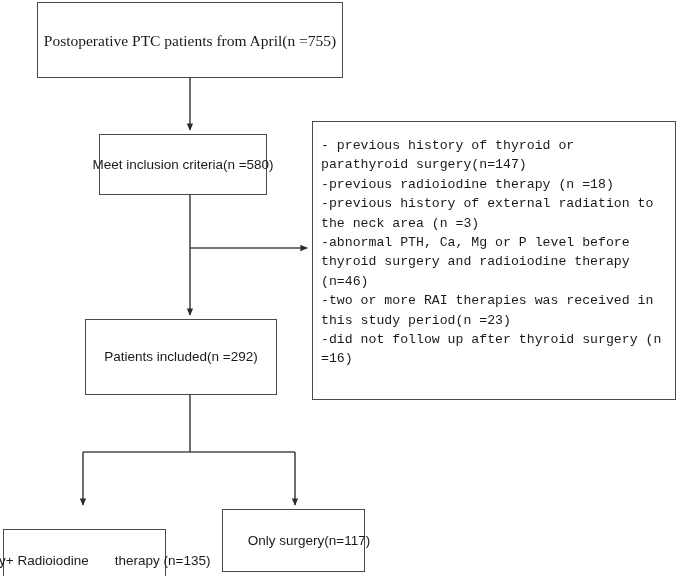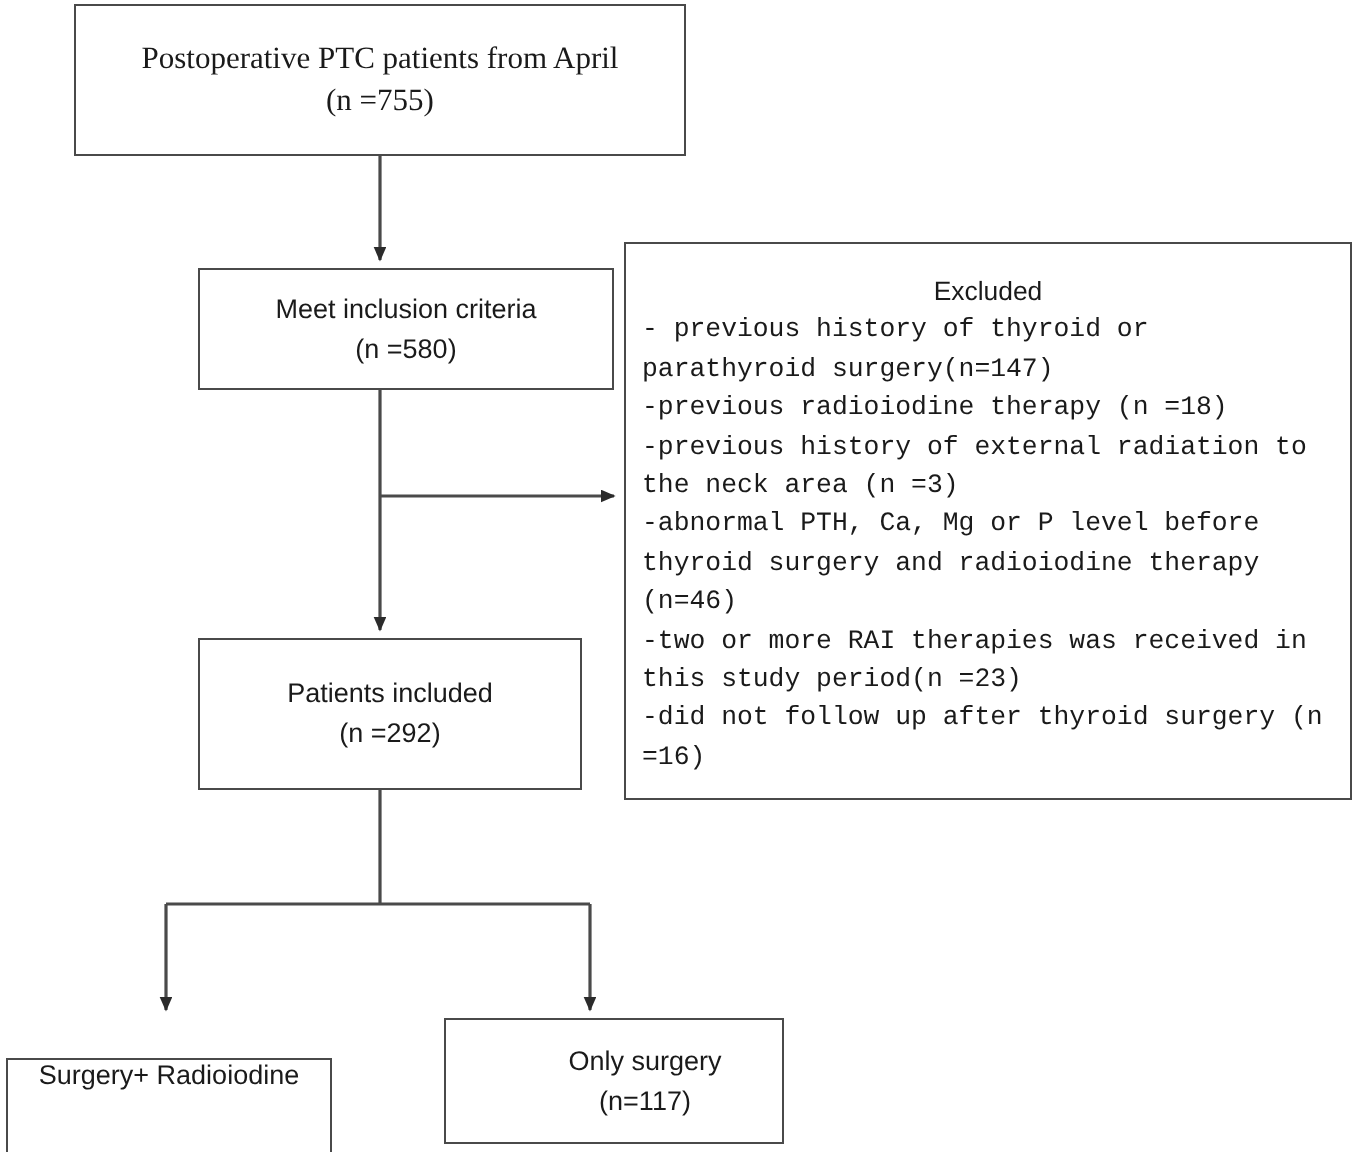--- a/index.html
+++ b/index.html
@@ -22,21 +22,21 @@
     width: 685px;
     height: 576px;
     pointer-events: none;
   }
   .node {
     position: absolute;
     box-sizing: border-box;
     border: 1.4px solid #4a4a4a;
     background: #ffffff;
     display: flex;
-    flex-direction: column;
+    flex-direction: row;
     align-items: center;
     justify-content: center;
     text-align: center;
     color: #1a1a1a;
   }
   .node .line {
     display: block;
     white-space: pre;
   }
   
@@ -46,46 +46,46 @@
     width: 306px;
     height: 76px;
     font-family: "Liberation Serif", serif;
     font-size: 15.5px;
     line-height: 21px;
   }
   
   #node-inclusion {
     left: 99px;
     top: 134px;
-    width: 208px;
+    width: 168px;
     height: 61px;
     font-size: 13.5px;
     line-height: 20px;
   }
   #node-included {
-    left: 99px;
+    left: 85px;
     top: 319px;
     width: 192px;
     height: 76px;
     font-size: 13.5px;
     line-height: 20px;
   }
   #node-rai {
     left: 3px;
     top: 529px;
     width: 163px;
     height: 63px;
     font-size: 13.5px;
     line-height: 20px;
     gap: 26px;
   }
   #node-surgery {
     left: 222px;
     top: 509px;
-    width: 170px;
+    width: 143px;
     height: 63px;
     font-size: 13.5px;
     line-height: 20px;
     padding-left: 31px;
   }
   
   #node-excluded {
     left: 312px;
     top: 121px;
     width: 364px;
@@ -138,21 +138,20 @@
     <span class="line">Postoperative PTC patients from April</span>
     <span class="line">(n =755)</span>
   </div>
 
   <div class="node" id="node-inclusion">
     <span class="line">Meet inclusion criteria</span>
     <span class="line">(n =580)</span>
   </div>
 
   <div class="node" id="node-excluded">
-    <span class="hdr">Excluded</span>
     <span class="item">- previous history of thyroid or parathyroid surgery(n=147)</span>
     <span class="item">-previous radioiodine therapy (n =18)</span>
     <span class="item">-previous history of external radiation to the neck area (n =3)</span>
     <span class="item">-abnormal PTH, Ca, Mg or P level before thyroid surgery and radioiodine therapy (n=46)</span>
     <span class="item">-two or more RAI therapies was received in this study period(n =23)</span>
     <span class="item">-did not follow up after thyroid surgery (n =16)</span>
   </div>
 
   <div class="node" id="node-included">
     <span class="line">Patients included</span>

